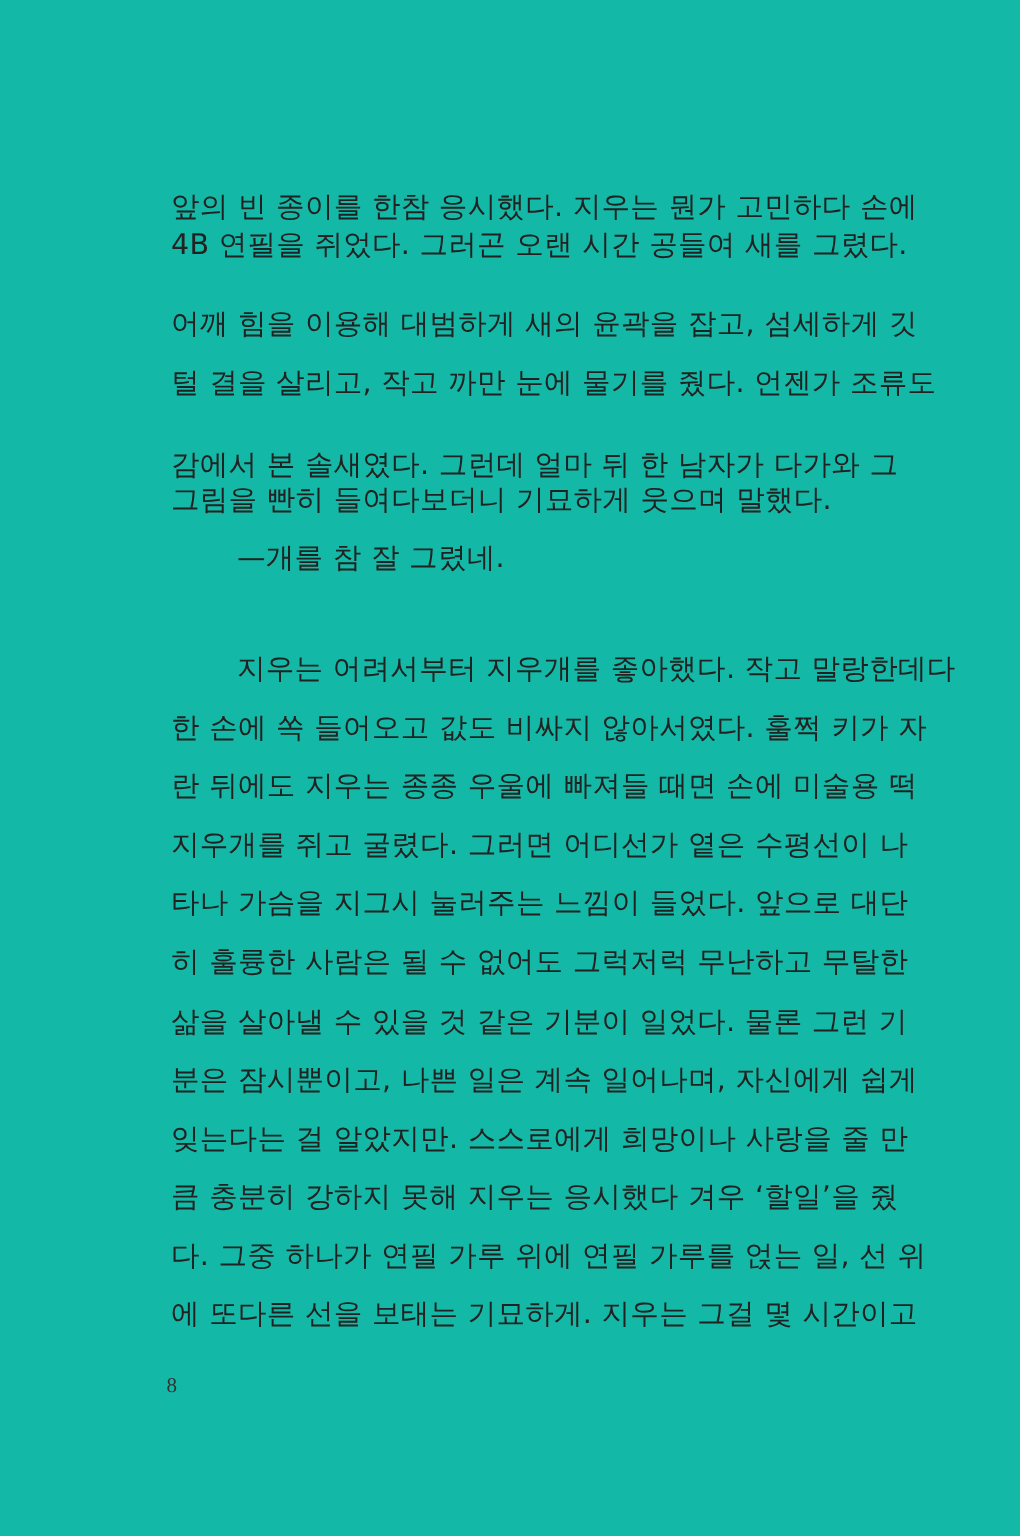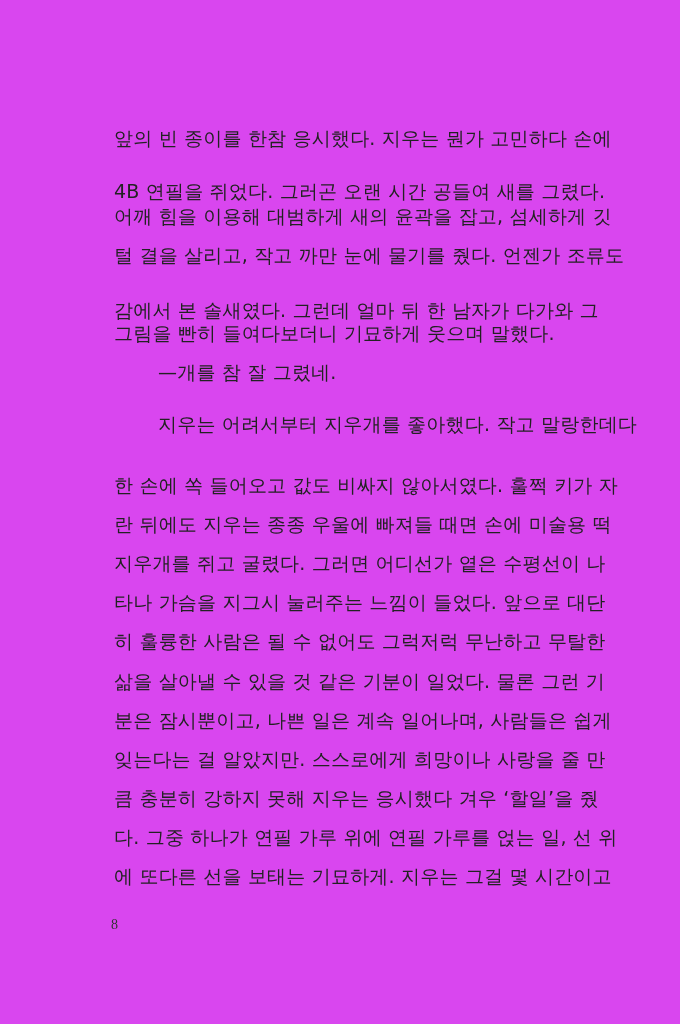--- a/index.html
+++ b/index.html
@@ -13,21 +13,21 @@
       position: relative;
       overflow: hidden;
       font-family: "DejaVu Serif", "Liberation Serif", serif;
       color: #222222;
     }
     .page {
       position: absolute;
       left: 0; top: 0;
       width: 680px;
       height: 1024px;
-      background: #d946ef;
+      background: #14b8a6;
     }
     .text-block {
       position: absolute;
       left: 114px;
       width: 440px;
     }
     .line {
       position: absolute;
       left: 0;
       white-space: nowrap;
@@ -59,36 +59,36 @@
       color: #333333;
     }
   </style>
 </head>
 <body>
 
 <div class="page">
   <div class="text-block">
 
     <div class="line justify" style="top:126px">앞의 빈 종이를 한참 응시했다. 지우는 뭔가 고민하다 손에</div>
-    <div class="line justify" style="top:179px">4B 연필을 쥐었다. 그러곤 오랜 시간 공들여 새를 그렸다.</div>
+    <div class="line justify" style="top:151px">4B 연필을 쥐었다. 그러곤 오랜 시간 공들여 새를 그렸다.</div>
     <div class="line justify" style="top:204px">어깨 힘을 이용해 대범하게 새의 윤곽을 잡고, 섬세하게 깃</div>
     <div class="line justify" style="top:243px">털 결을 살리고, 작고 까만 눈에 물기를 줬다. 언젠가 조류도</div>
     <div class="line justify" style="top:298px">감에서 본 솔새였다. 그런데 얼마 뒤 한 남자가 다가와 그</div>
     <div class="line" style="top:321px">그림을 빤히 들여다보더니 기묘하게 웃으며 말했다.</div>
 
     <div class="line indent" style="top:360px">—개를 참 잘 그렸네.</div>
 
-    <div class="line indent justify" style="top:412px">지우는 어려서부터 지우개를 좋아했다. 작고 말랑한데다</div>
+    <div class="line indent justify" style="top:434px">지우는 어려서부터 지우개를 좋아했다. 작고 말랑한데다</div>
     <div class="line justify" style="top:473px">한 손에 쏙 들어오고 값도 비싸지 않아서였다. 훌쩍 키가 자</div>
     <div class="line justify" style="top:512px">란 뒤에도 지우는 종종 우울에 빠져들 때면 손에 미술용 떡</div>
     <div class="line justify" style="top:551px">지우개를 쥐고 굴렸다. 그러면 어디선가 옅은 수평선이 나</div>
     <div class="line justify" style="top:590px">타나 가슴을 지그시 눌러주는 느낌이 들었다. 앞으로 대단</div>
     <div class="line justify" style="top:629px">히 훌륭한 사람은 될 수 없어도 그럭저럭 무난하고 무탈한</div>
     <div class="line justify" style="top:669px">삶을 살아낼 수 있을 것 같은 기분이 일었다. 물론 그런 기</div>
-    <div class="line justify" style="top:708px">분은 잠시뿐이고, 나쁜 일은 계속 일어나며, 사람들은 쉽게</div>
+    <div class="line justify" style="top:708px">분은 잠시뿐이고, 나쁜 일은 계속 일어나며, 자신에게 쉽게</div>
     <div class="line justify" style="top:747px">잊는다는 걸 알았지만. 스스로에게 희망이나 사랑을 줄 만</div>
     <div class="line justify" style="top:786px">큼 충분히 강하지 못해 지우는 응시했다 겨우 ‘할일’을 줬</div>
     <div class="line justify" style="top:825px">다. 그중 하나가 연필 가루 위에 연필 가루를 얹는 일, 선 위</div>
     <div class="line justify" style="top:864px">에 또다른 선을 보태는 기묘하게. 지우는 그걸 몇 시간이고</div>
   </div>
 
   <div class="page-number">8</div>
 </div>
 
 </body></html>

